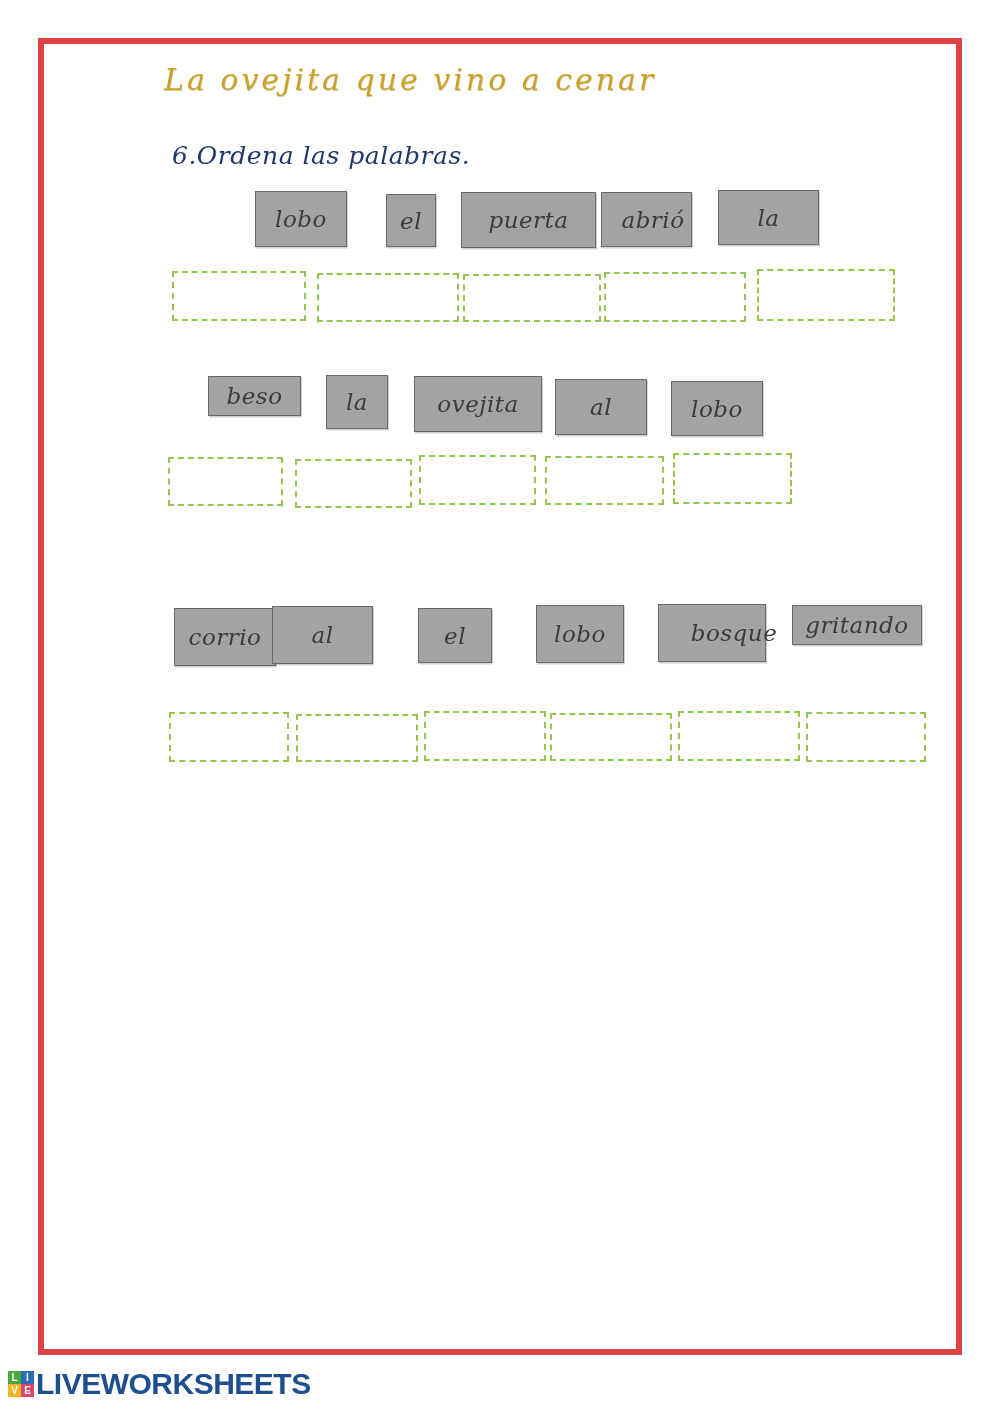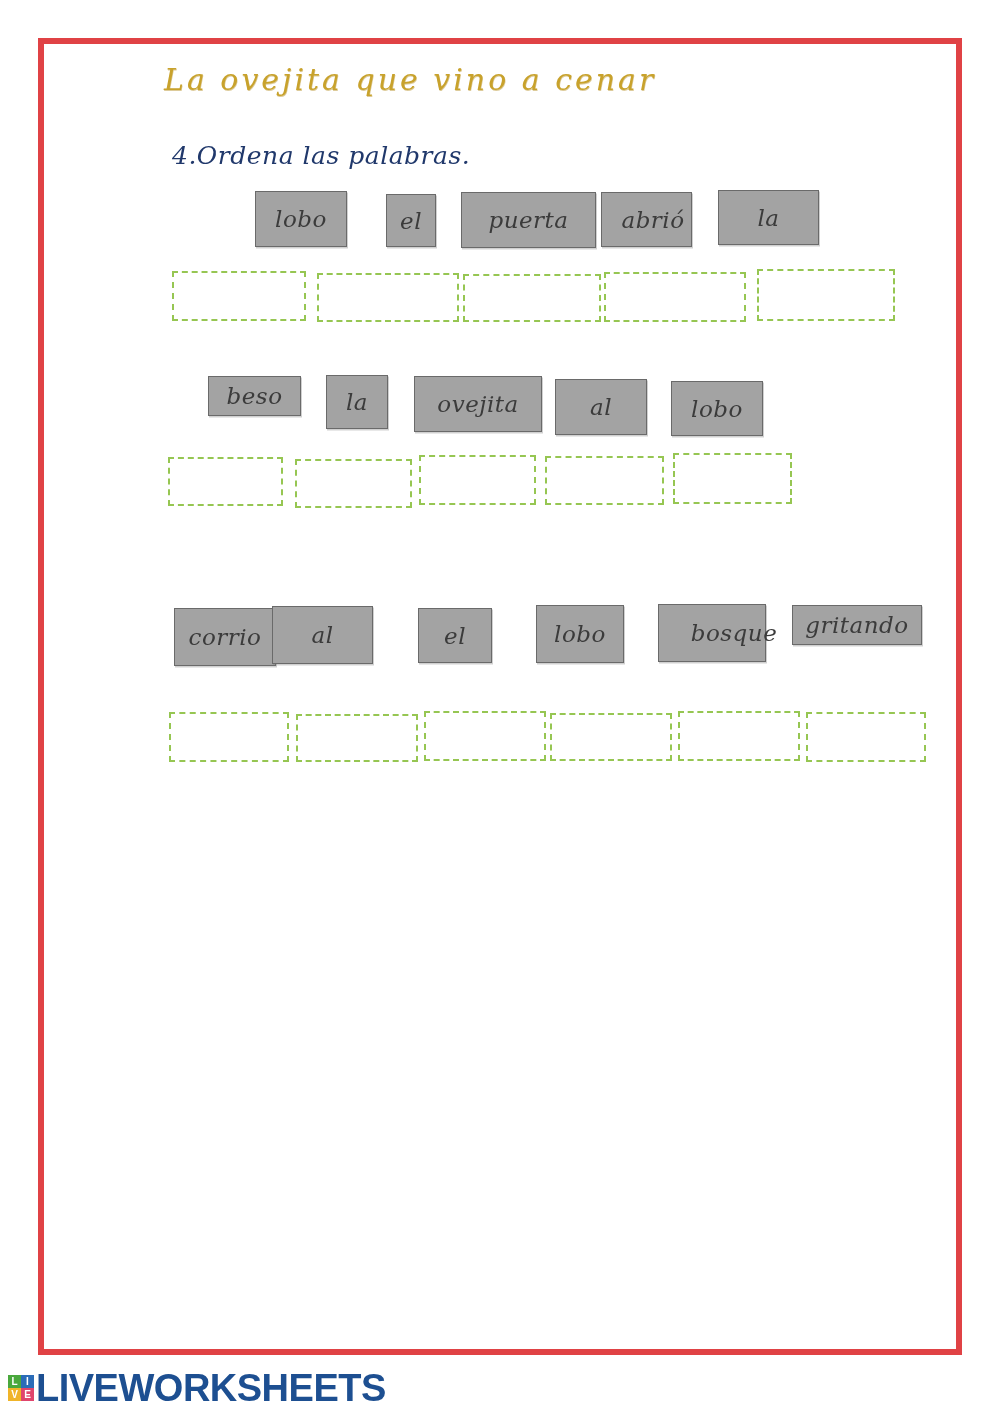--- a/index.html
+++ b/index.html
@@ -113,35 +113,35 @@
     font-weight: bold;
     color: #ffffff;
     line-height: 1;
   }
   .lw-l { background: #4aa83d; }
   .lw-i { background: #2b6cb8; }
   .lw-v { background: #f0b429; }
   .lw-e { background: #e0456c; }
   #lw-wordmark {
     font-family: "Liberation Sans", sans-serif;
-    font-size: 38px;
+    font-size: 30px;
     font-weight: bold;
     color: #1d4f91;
     letter-spacing: -0.5px;
     line-height: 1;
   }
 </style>
 </head>
 <body>
 
 <div id="page-frame" style="border-color: rgb(224, 66, 69);"></div>
 
 <div id="worksheet-title" style="color: rgb(200, 162, 44);">La ovejita que vino a cenar</div>
 
-<div id="exercise-instruction" style="color: rgb(32, 56, 107);">4.Ordena las palabras.</div>
+<div id="exercise-instruction" style="color: rgb(32, 56, 107);">6.Ordena las palabras.</div>
 
 <div id="rows-container">
     <div class="word-row">
       <div class="word-tile" style="left: 255px; top: 191px; width: 92px; height: 56px;">lobo</div>
       <div class="word-tile" style="left: 386px; top: 194px; width: 50px; height: 53px;">el</div>
       <div class="word-tile" style="left: 461px; top: 192px; width: 135px; height: 56px;">puerta</div>
       <div class="word-tile" style="left: 601px; top: 192px; width: 91px; height: 55px; padding-left: 13px;">abrió</div>
       <div class="word-tile" style="left: 718px; top: 190px; width: 101px; height: 55px;">la</div>
     </div>
     <div class="slot-row">

